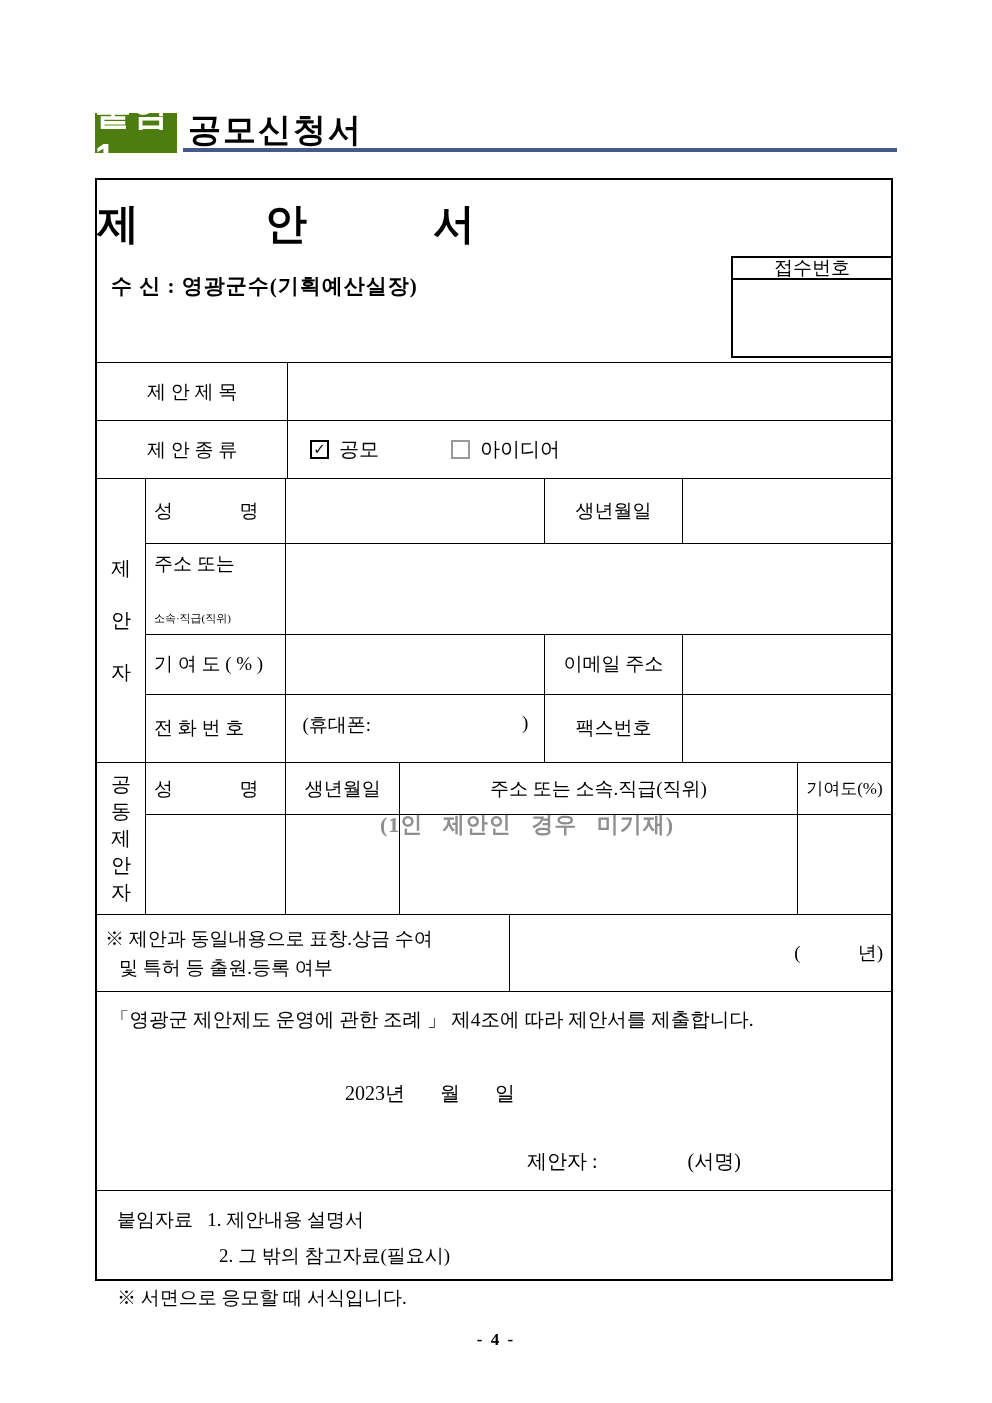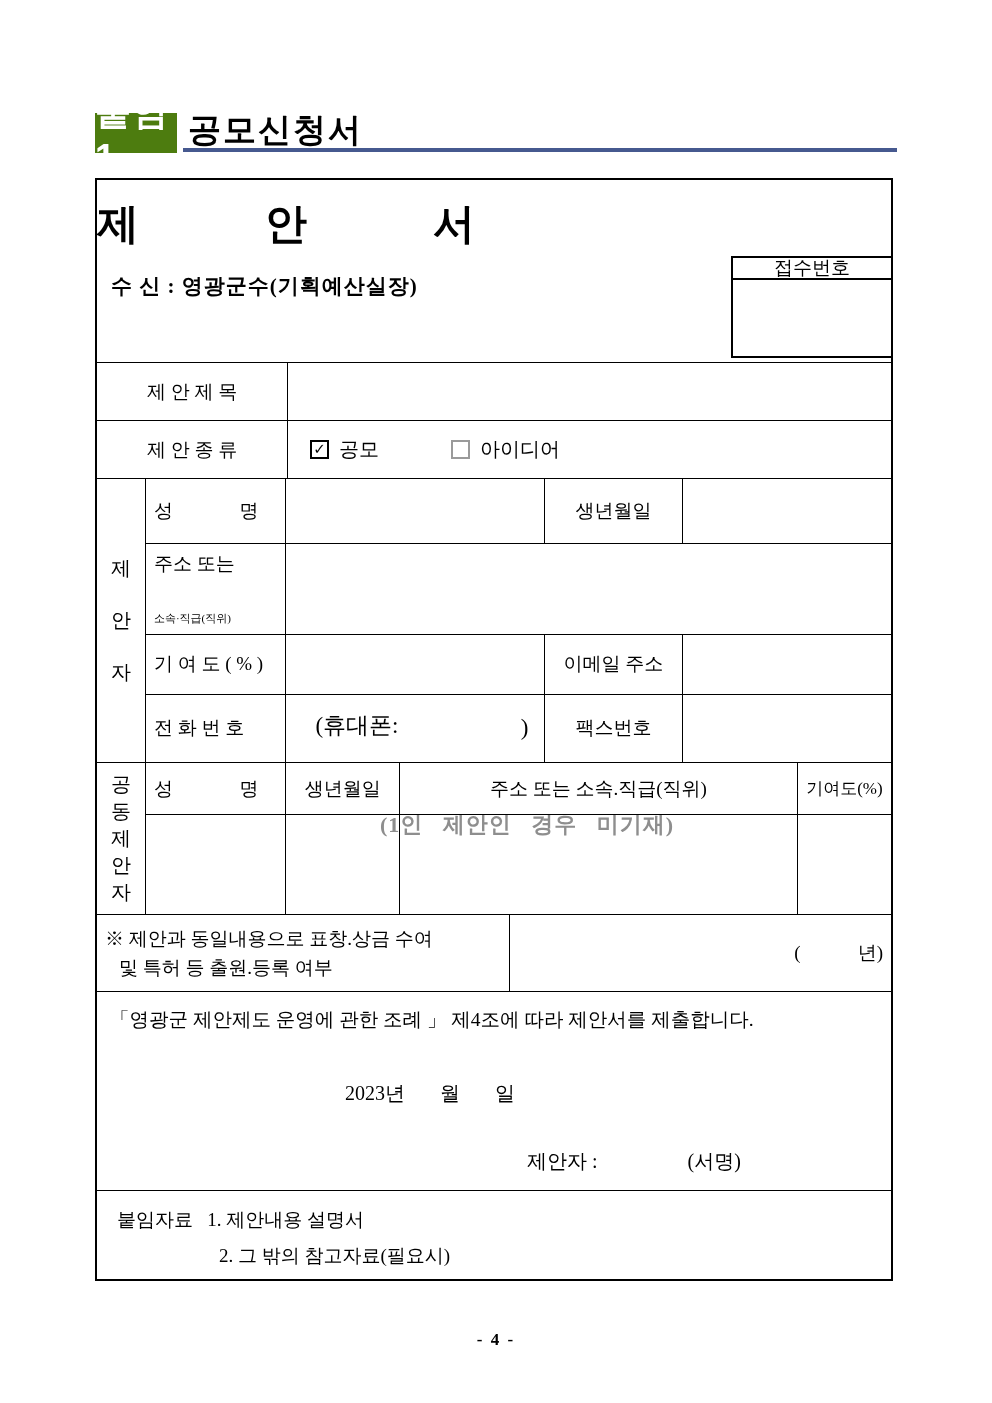--- a/index.html
+++ b/index.html
@@ -58,22 +58,22 @@
   table.ta td{border-top:1px solid #000;}
   td.lbl{text-align:center;}
   td.lbl-left{text-align:left;padding-left:12px;}
   .vlabel{
     width:1.15em;margin:0 auto;word-break:break-all;text-align:center;font-size:20px;
   }
   .vl-proposer{line-height:2.6;}
   .vl-co{line-height:1.35;}
   .addr-l1{font-size:19px;line-height:1.3;}
   .addr-l2{font-size:11px;line-height:1.25;margin-top:36px;}
-  .phone-cell{display:flex;justify-content:space-between;align-items:flex-end;
-    padding:0 8px 6px 8px;height:100%;box-sizing:border-box;font-size:23px;margin-left:13px;}
+  .phone-cell{display:flex;justify-content:space-between;align-items:flex-start;
+    padding:0 8px 6px 8px;height:100%;box-sizing:border-box;font-size:19px;}
   .type-opts{display:flex;align-items:center;gap:10px;padding-left:14px;font-size:20px;}
   .gap{width:52px;}
   .cb{
     display:inline-block;width:19px;height:19px;border:2px solid #000;box-sizing:border-box;
     text-align:center;line-height:15px;font-size:15px;font-weight:bold;
     font-family:"DejaVu Sans",sans-serif;
   }
   .cb.un{border-color:#9a9a9a;}
   .co-note-overlay{
     position:absolute;left:150px;top:630px;width:560px;text-align:center;
@@ -232,18 +232,19 @@
 
   <div class="decl-section">
     <div class="decl-statement">「영광군 제안제도 운영에 관한 조례 」 제4조에 따라 제안서를 제출합니다.</div>
     <div class="decl-date pre">2023년       월       일</div>
     <div class="decl-signer pre">제안자 :                  (서명)</div>
   </div>
 
   <div class="att-section">
     <div class="att-line1 pre">붙임자료   1. 제안내용 설명서</div>
     <div class="att-line2">2. 그 밖의 참고자료(필요시)</div>
+    <div class="att-note">※ 서면으로 응모할 때 서식입니다.</div>
   </div>
 
   <div class="co-note-overlay pre">(1인   제안인   경우   미기재)</div>
 </div>
 
 <div class="page-number">- 4 -</div>
 
 </body></html>

